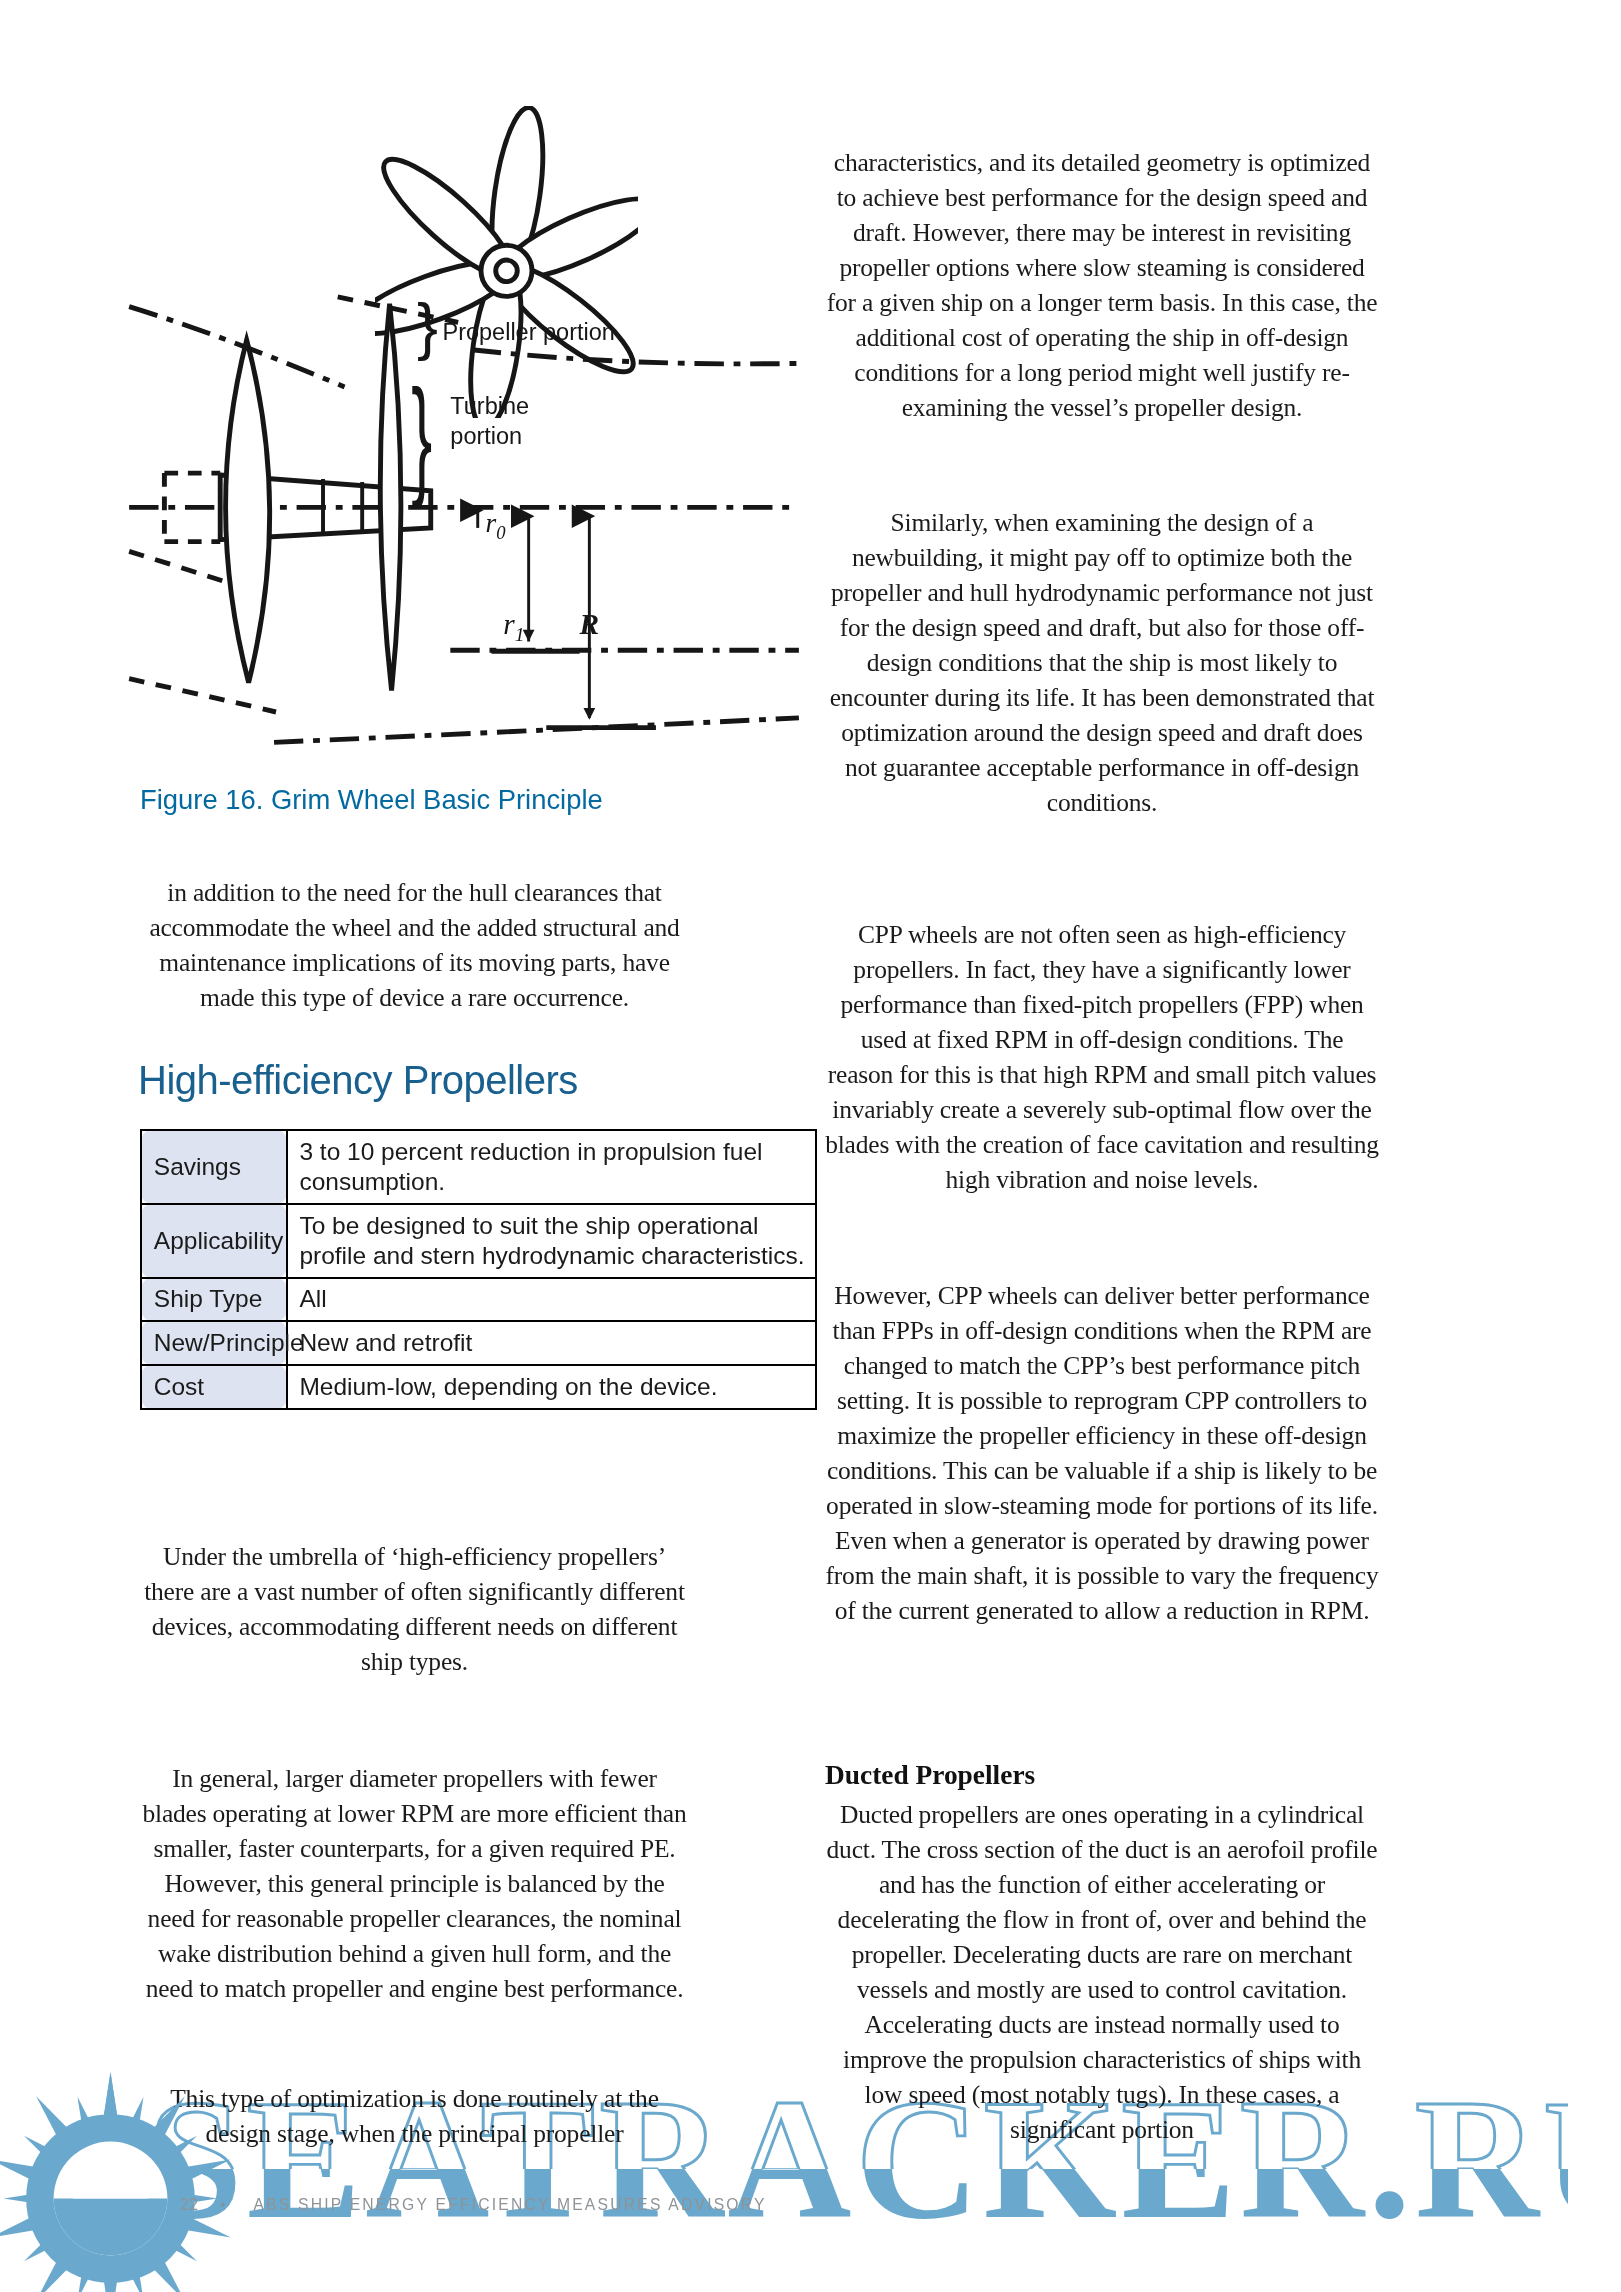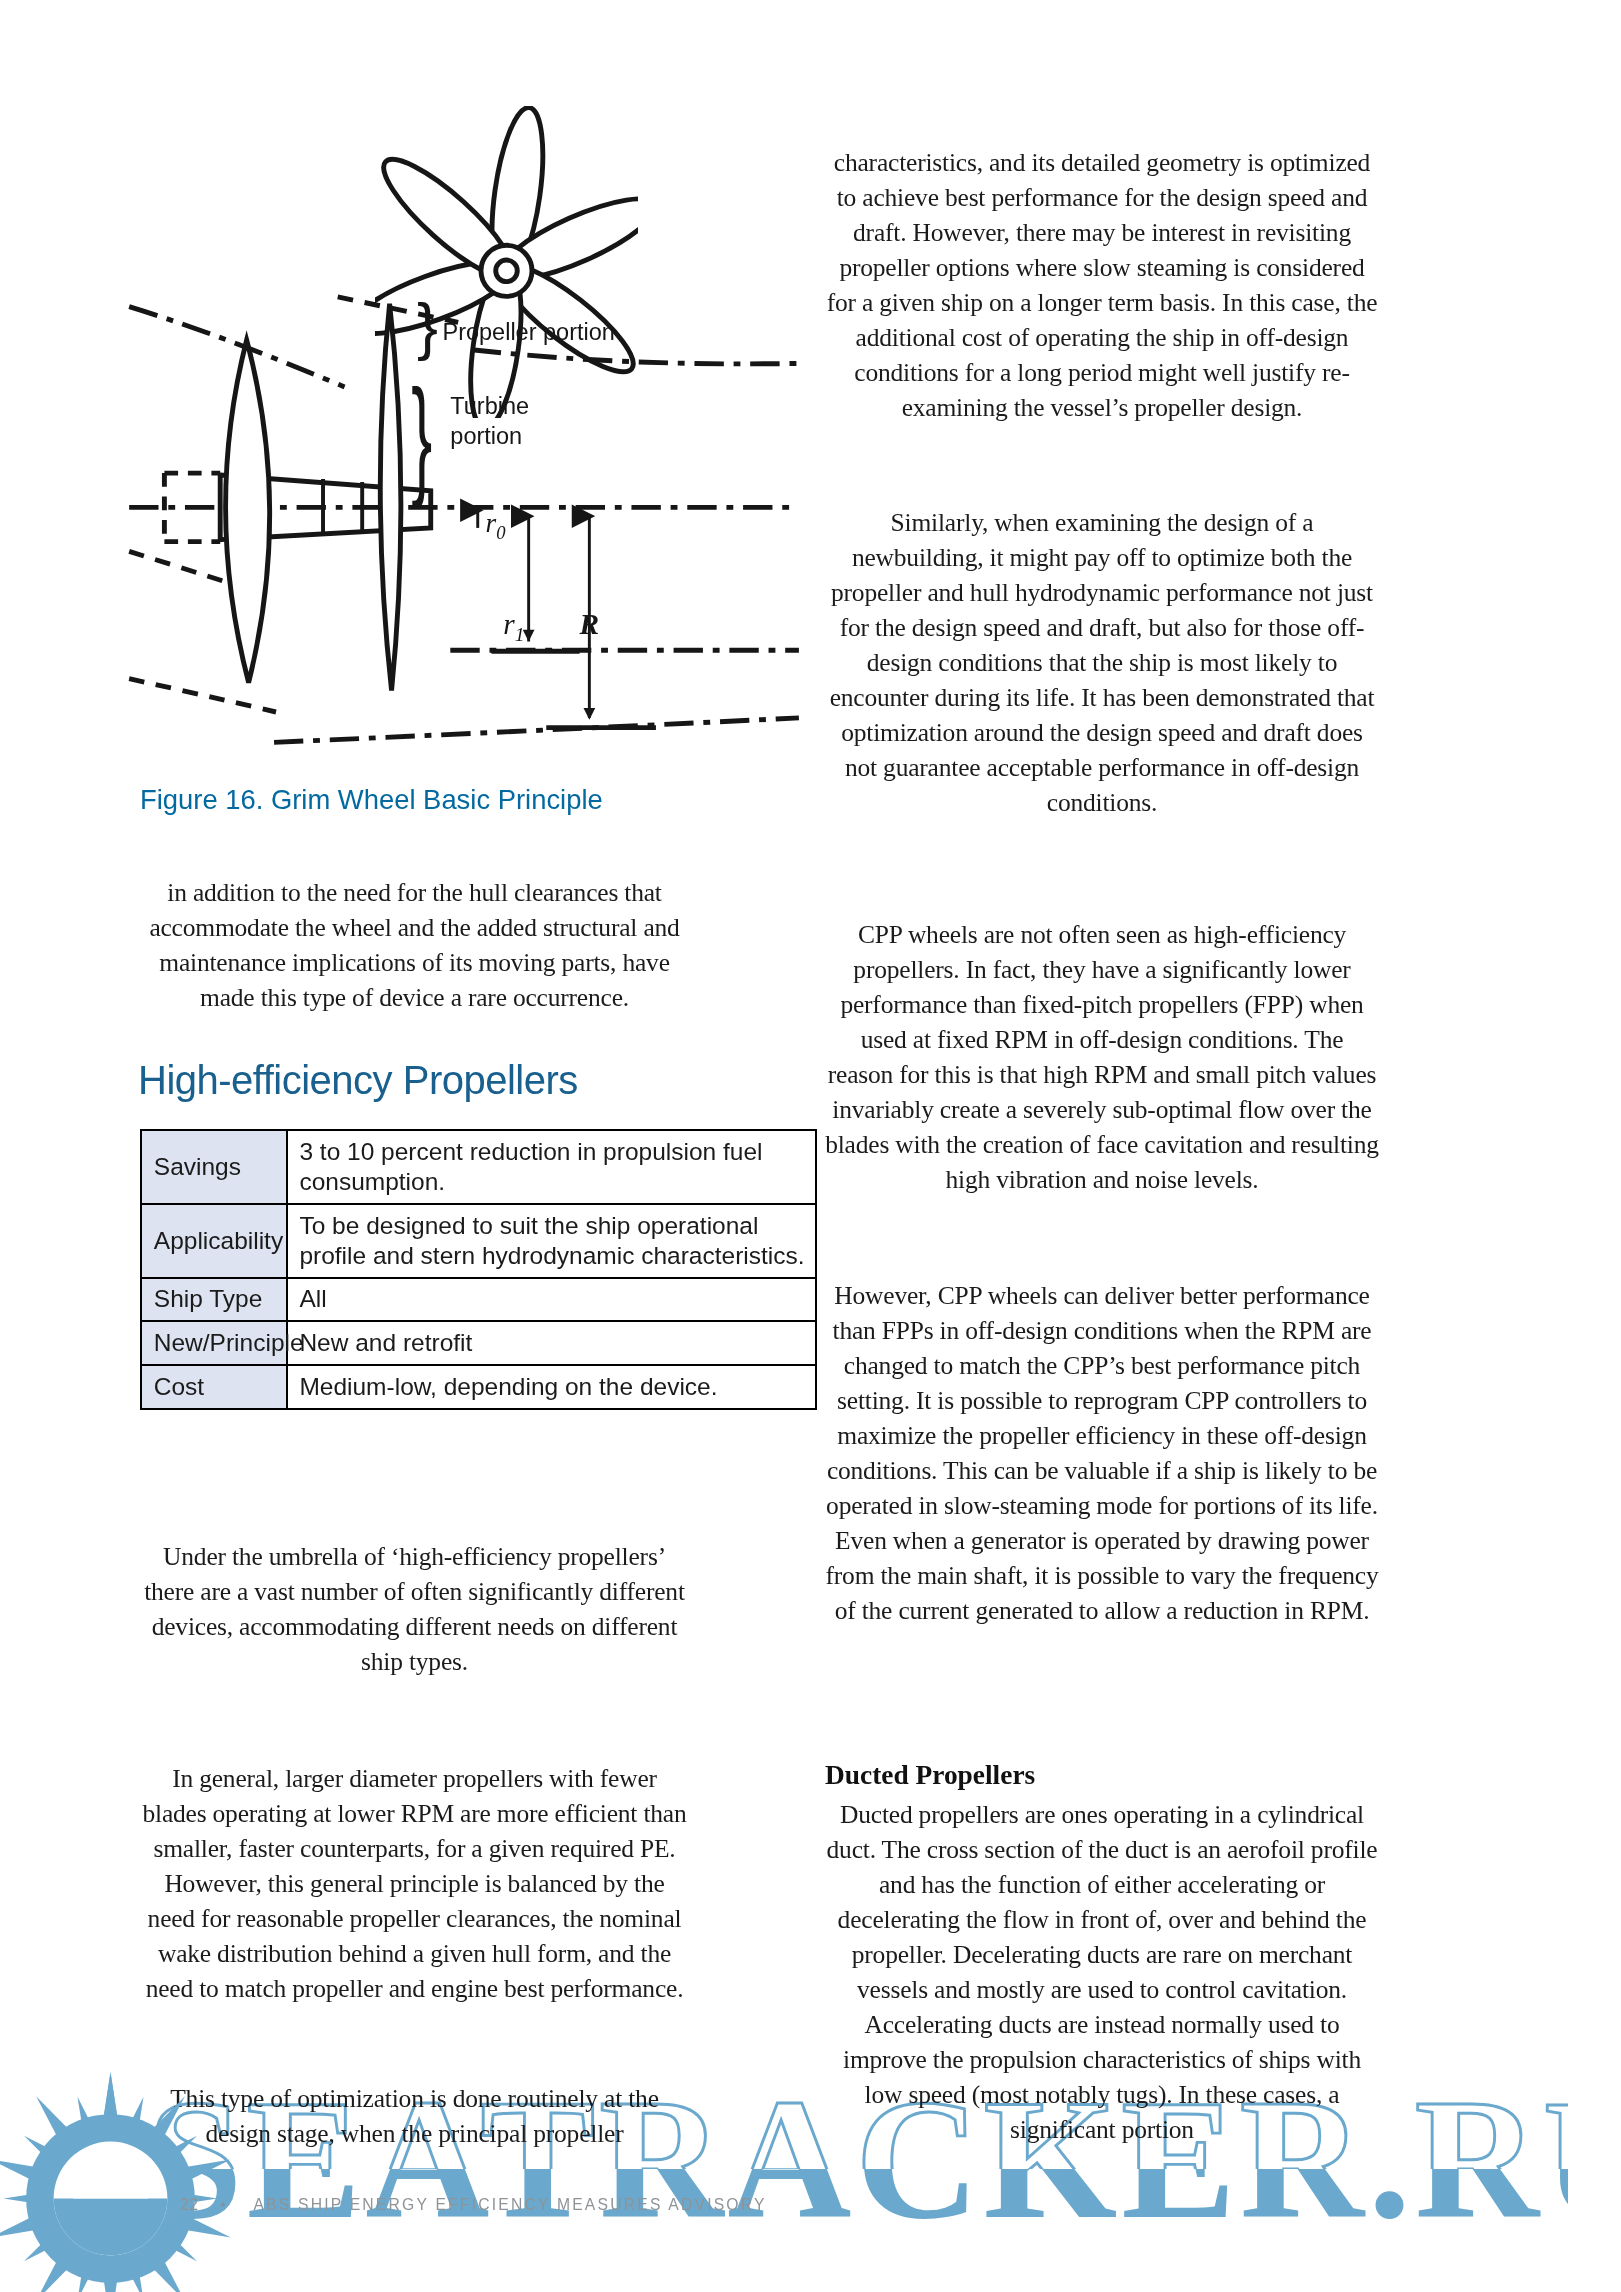--- a/index.html
+++ b/index.html
@@ -27,21 +27,21 @@
   }
   table.spec{
     border-collapse:collapse; table-layout:fixed; z-index:5; position:absolute;
     font-family:"Liberation Sans", sans-serif; font-size:24.5px; line-height:30px;
     background:#fff;
   }
   table.spec td{
     border:2px solid #000; vertical-align:middle; padding:5.9px 9.8px 5.9px 11.8px;
   }
   table.spec{border:2.9px solid #000;}
-  td.lbl{background:#dde3f0; width:122px;}
+  td.lbl{background:#dde3f0; width:122px;border-radius:11px;}
   td.val{width:506px;margin-left:28px;}
   .footer{
     font-family:"Liberation Sans", sans-serif; font-size:15.7px; color:#8e9397;
     z-index:8; letter-spacing:0.5px;
   }
   .footer .caps{letter-spacing:2.2px; margin-left:27.4px;}
   .footer .bullet{margin-left:21.6px; color:#7d94a6;}
   .wm-clip{position:absolute; left:0; width:1568px; overflow:hidden; z-index:2;}
   .wm-text{
     position:absolute; left:147px; white-space:nowrap;

